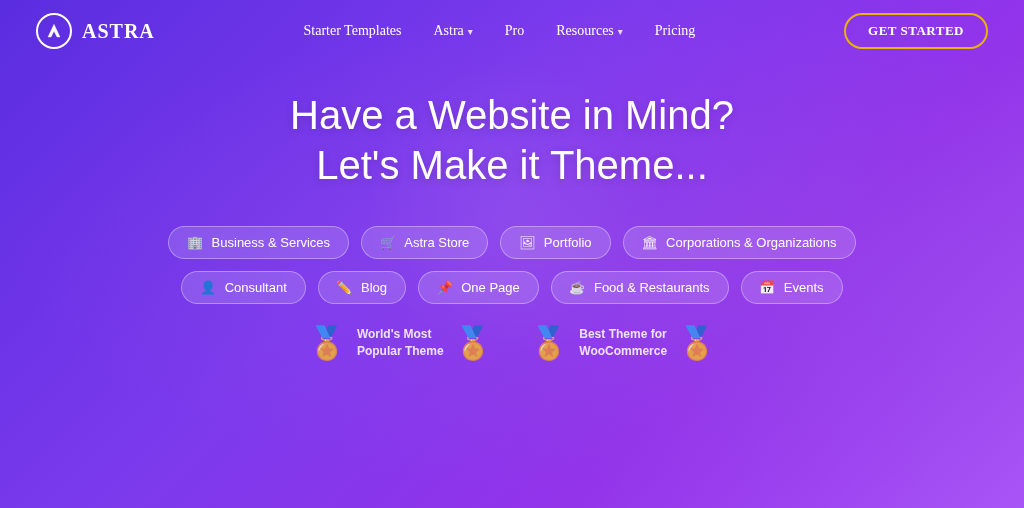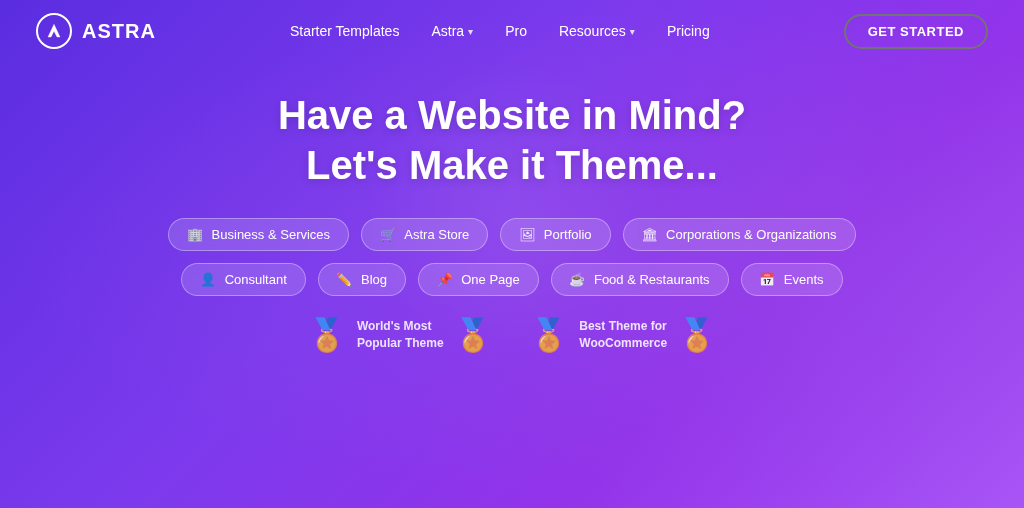--- a/index.html
+++ b/index.html
@@ -23,20 +23,21 @@
 
     
     nav {
       position: relative;
       z-index: 10;
       display: flex;
       align-items: center;
       justify-content: space-between;
       padding: 0 36px;
       height: 62px;
+      font-family: Liberation Serif, serif;
     }
 
     .nav-logo {
       display: flex;
       align-items: center;
       gap: 10px;
       text-decoration: none;
       color: white;
     }
 
@@ -77,21 +78,21 @@
       align-items: center;
       gap: 4px;
     }
 
     .nav-links li a .chevron {
       font-size: 10px;
       opacity: 0.8;
     }
 
     .nav-get-started {
-      border: 2px solid #737373;
+      border: 2px solid #eab308;
       border-radius: 30px;
       padding: 8px 22px;
       color: white;
       font-size: 13px;
       font-weight: 700;
       letter-spacing: 0.5px;
       text-decoration: none;
       background: transparent;
       cursor: pointer;
     }
@@ -102,24 +103,24 @@
       z-index: 5;
       display: flex;
       flex-direction: column;
       align-items: center;
       padding-top: 28px;
     }
 
     .hero-title {
       color: white;
       font-size: 40px;
-      font-weight: 700;
+      font-weight: 400;
       text-align: center;
       line-height: 1.25;
-      margin-bottom: 28px;
+      margin-bottom: 36px;
       text-shadow: 0 2px 8px rgba(0,0,0,0.15);
     }
 
     
     .category-grid {
       display: flex;
       flex-direction: column;
       align-items: center;
       gap: 12px;
       margin-bottom: 22px;

